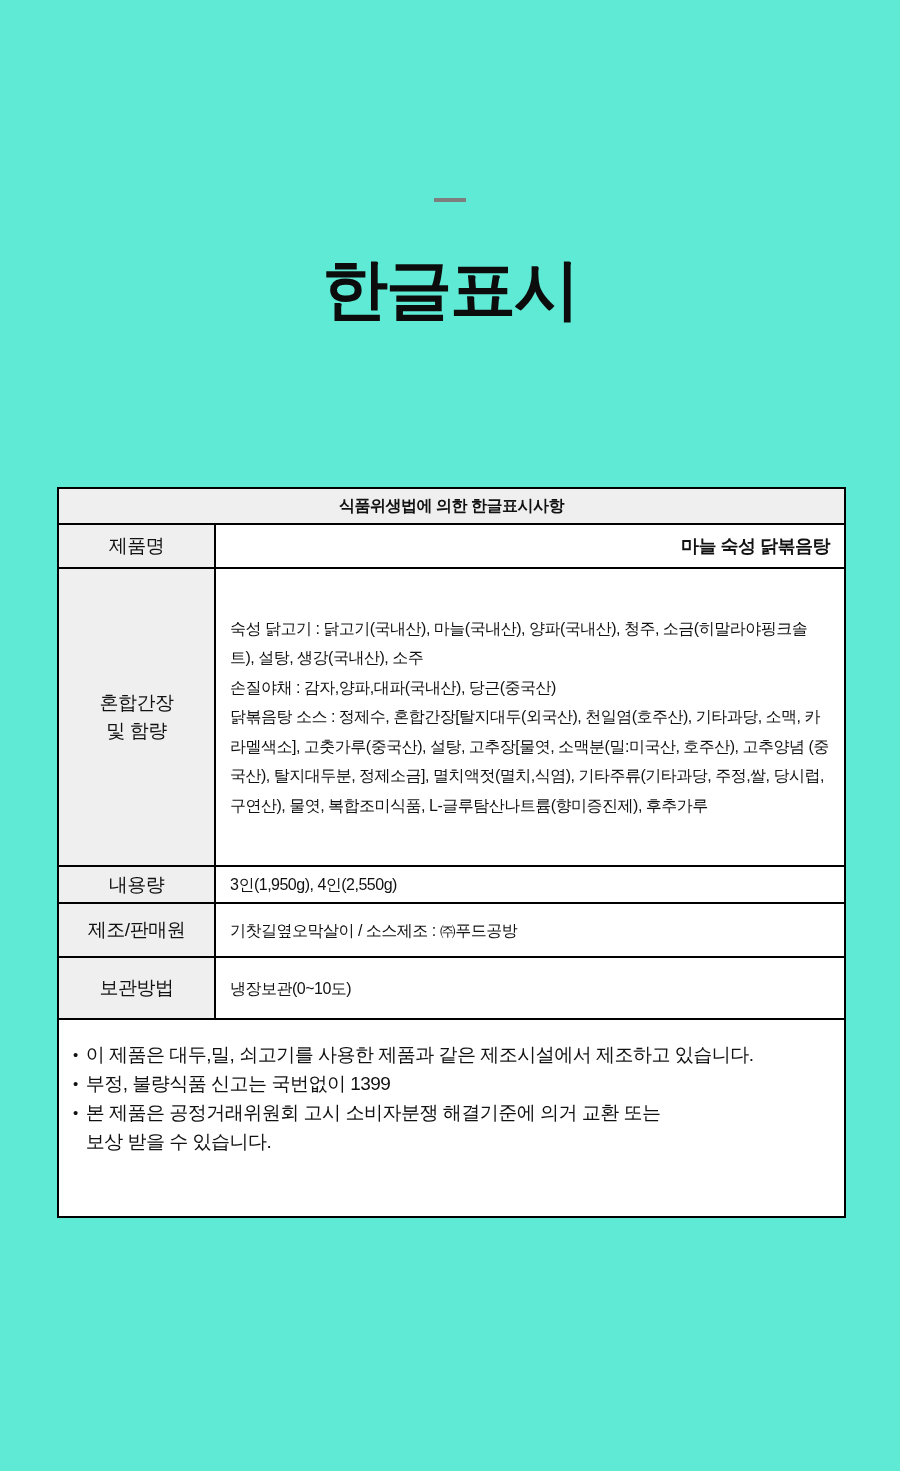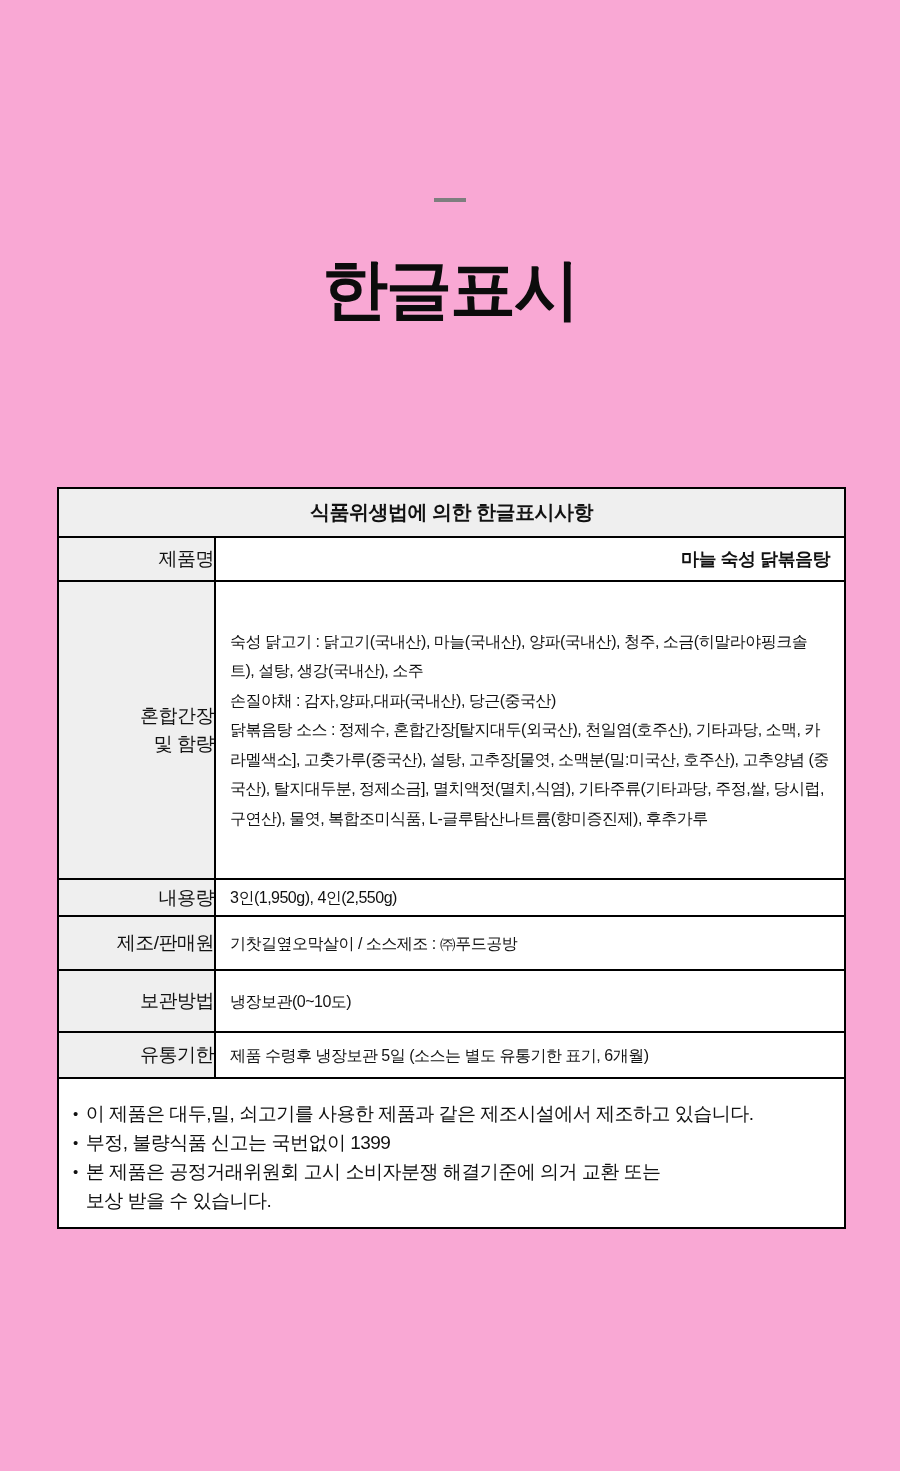--- a/index.html
+++ b/index.html
@@ -4,21 +4,21 @@
 <style>
   * { margin:0; padding:0; box-sizing:border-box; }
   html,body { background:#ffffff; }
   body {
     width:900px; height:1471px;
     font-family:"Liberation Sans","DejaVu Sans",sans-serif;
     color:#111111;
   }
   .sheet {
     position:relative; width:900px; height:1471px;
-    background:#f9a8d4; overflow:hidden;
+    background:#5eead4; overflow:hidden;
   }
   .top-dash {
     position:absolute; left:434px; top:198px;
     width:32px; height:4px; background:#7e7e7e;
   }
   .page-title {
     position:absolute; top:250px; left:0; width:100%;
     text-align:center;
     font-size:66px; font-weight:800; letter-spacing:-2px;
     color:#0c0c0c; line-height:1.2;
@@ -27,26 +27,26 @@
     position:absolute; left:57px; top:487px;
     width:789px; height:731px;
     border-collapse:collapse; table-layout:fixed;
     background:#ffffff;
   }
   .label-table col.c-label { width:157px; }
   .label-table th, .label-table td {
     border:2px solid #000000;
   }
   th.table-header {
-    height:49px; background:#efefef;
-    font-size:20px; font-weight:700; text-align:center;
+    height:36px; background:#efefef;
+    font-size:16px; font-weight:700; text-align:center;
     letter-spacing:-0.5px;
   }
   td.lbl {
-    background:#efefef; text-align:right; vertical-align:middle;
+    background:#efefef; text-align:center; vertical-align:middle;
     font-size:19px; font-weight:400; line-height:1.45;
     white-space:pre-line; letter-spacing:-0.5px;
   }
   td.val {
     padding:6px 14px; font-size:16px; vertical-align:middle;
     white-space:pre-line; line-height:1.45; letter-spacing:-0.5px;
     background:#ffffff;
   }
   td.val.product { text-align:right; font-weight:700; font-size:18px; }
   td.val.ingredients { line-height:29.5px; padding:10px 14px; }
@@ -100,24 +100,20 @@
         <td class="val">3인(1,950g), 4인(2,550g)</td>
       </tr>
       <tr class="row-maker">
         <td class="lbl">제조/판매원</td>
         <td class="val">기찻길옆오막살이 / 소스제조 : ㈜푸드공방</td>
       </tr>
       <tr class="row-storage">
         <td class="lbl">보관방법</td>
         <td class="val">냉장보관(0~10도)</td>
       </tr>
-      <tr class="row-expiry">
-        <td class="lbl">유통기한</td>
-        <td class="val">제품 수령후 냉장보관 5일 (소스는 별도 유통기한 표기, 6개월)</td>
-      </tr>
       <tr>
         <td class="notes-cell" colspan="2">
           <div class="note">
             <span class="note-bullet">•</span>
             <span class="note-text">이 제품은 대두,밀, 쇠고기를 사용한 제품과 같은 제조시설에서 제조하고 있습니다.</span>
           </div>
           <div class="note">
             <span class="note-bullet">•</span>
             <span class="note-text">부정, 불량식품 신고는 국번없이 1399</span>
           </div>

